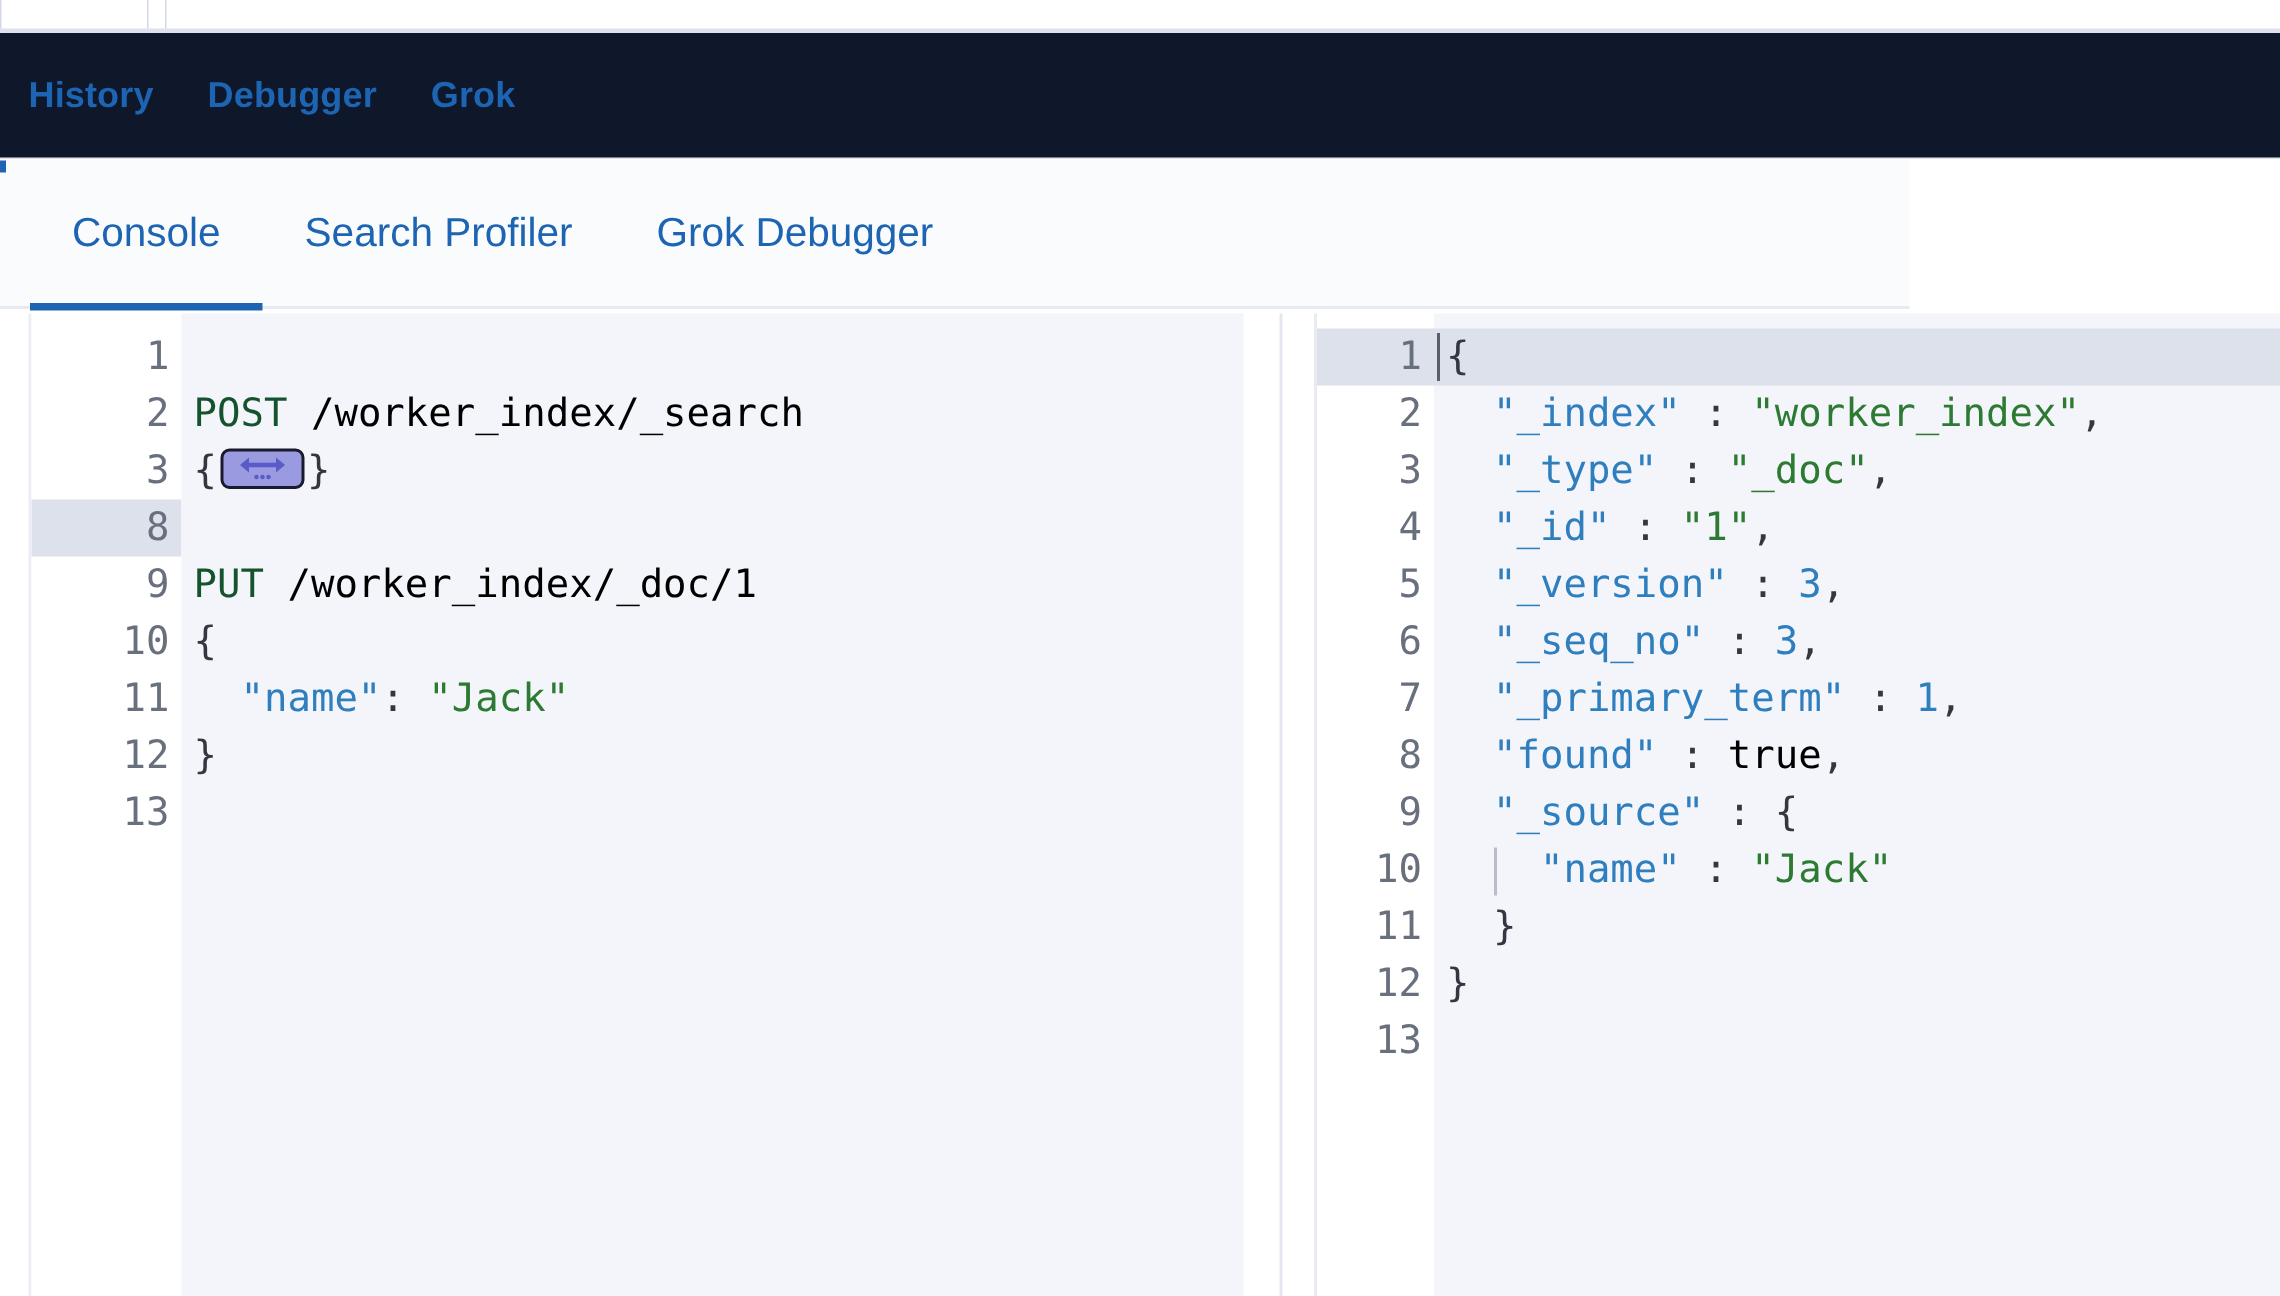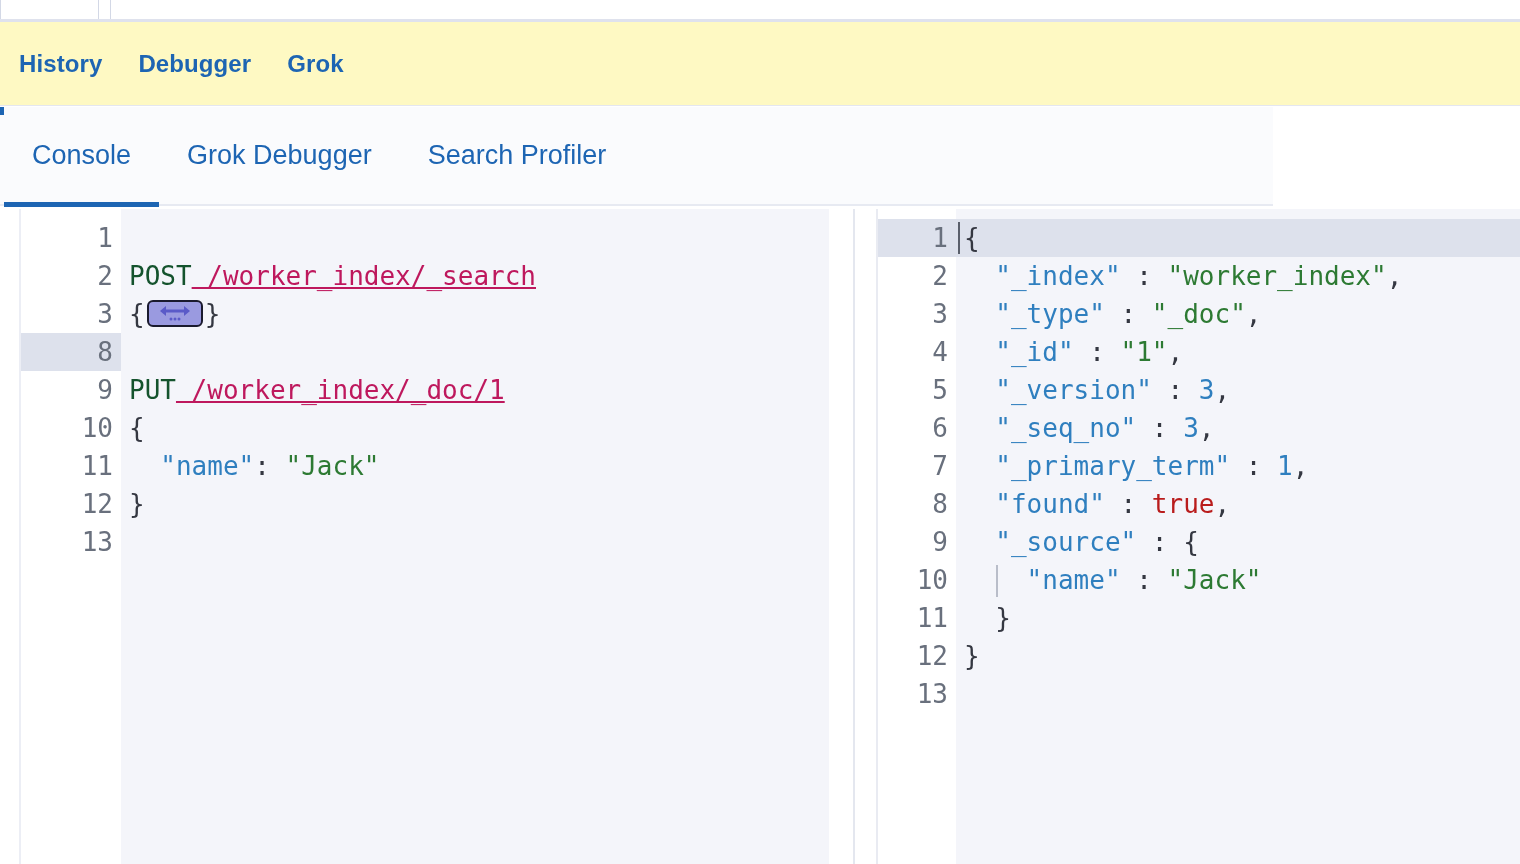--- a/index.html
+++ b/index.html
@@ -36,21 +36,21 @@
   #top-strip .v-div.a { left: 0px; }
   #top-strip .v-div.b { left: 98px; }
   #top-strip .v-div.c { left: 110px; }
 
   
   #menu-bar {
     position: absolute;
     left: 0; top: 22px;
     width: 1520px;
     height: 84px;
-    background: #fef9c3;
+    background: #0f172a;
     border-bottom: 1px solid #e4e7f0;
     box-sizing: border-box;
     display: flex;
     align-items: center;
     padding-left: 19px;
   }
   #menu-bar .menu-item {
     color: #1d65b3;
     font-size: 24px;
     font-weight: bold;
@@ -63,21 +63,21 @@
   
   #tab-bar {
     position: absolute;
     left: 0; top: 107px;
     width: 1273px;
     height: 99px;
     background: #fafbfd;
     box-sizing: border-box;
     display: flex;
     align-items: center;
-    padding-left: 4px;
+    padding-left: 20px;
     border-bottom: 2px solid #e7eaf2;
   }
   #tab-bar .tab {
     position: relative;
     height: 99px;
     display: flex;
     align-items: center;
     padding: 0 28px;
     color: #1d65b3;
     font-size: 27px;
@@ -177,25 +177,25 @@
     width: 14px;
     height: 38px;
     line-height: 38px;
     font-size: 13px;
     color: #6c727e;
     text-align: center;
   }
 
   
   .tok-method { color: #14532d; }
-  .tok-url    { color: #be185d; text-decoration: underline; }
+  .tok-url    { color: #000000; }
   .tok-key    { color: #2f7fbf; }
   .tok-str    { color: #2d7a33; }
   .tok-num    { color: #2f7fbf; }
-  .tok-bool   { color: #b91c1c; }
+  .tok-bool   { color: #000000; }
   .tok-punct  { color: #343741; }
 
   
   .fold-pill {
     display: inline-block;
     vertical-align: middle;
     width: 52px;
     height: 23px;
     border-radius: 6px;
     background: #9a9ae0;
@@ -257,24 +257,24 @@
   <span class="menu-item">Debugger</span>
   <span class="menu-item">Grok</span>
 </div>
 
 <div id="tab-bar">
   <div class="left-nub"></div>
   <div class="tab active">
       <span>Console</span>
     </div>
   <div class="tab">
-      <span>Grok Debugger</span>
+      <span>Search Profiler</span>
     </div>
   <div class="tab">
-      <span>Search Profiler</span>
+      <span>Grok Debugger</span>
     </div>
 </div>
 
 <div id="console-body">
 
   <div class="pane" id="request-pane">
     <div class="gutter" id="request-gutter">
         <div class="gline">1</div>
         <div class="gline">2</div>
         <div class="gline">3<span class="fold">▸</span></div>

